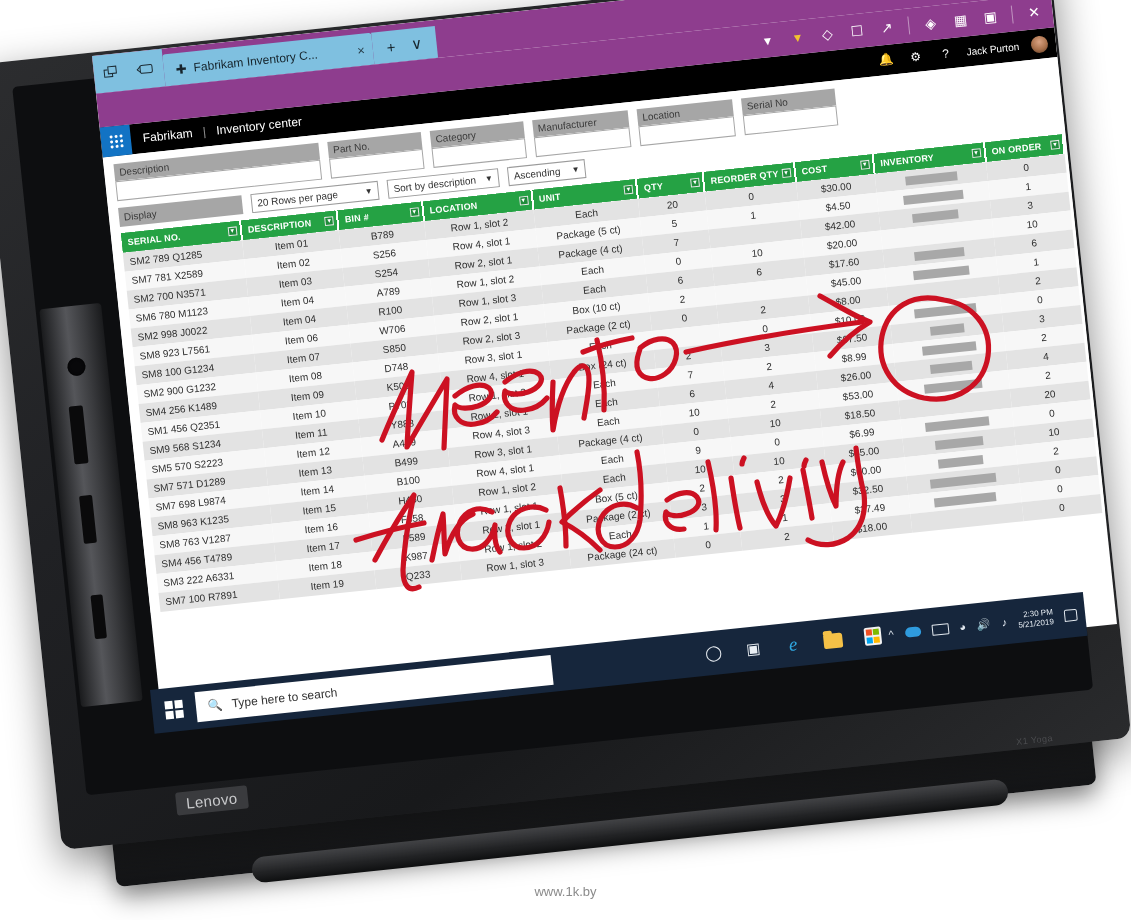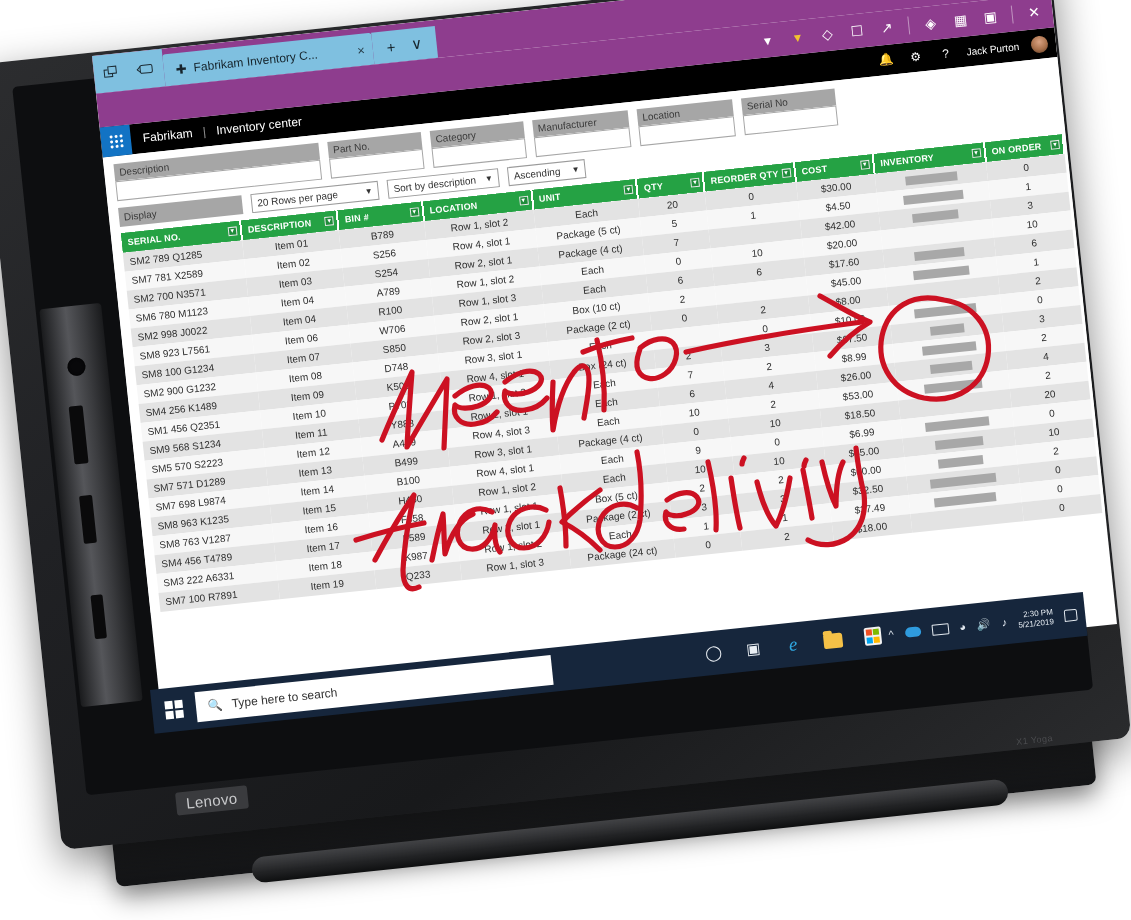--- a/index.html
+++ b/index.html
@@ -730,13 +730,14 @@
       <path d="M757,482 C762,502 769,518 776,526 C782,514 787,496 790,478"></path>
       <path d="M803,470 C807,490 810,506 812,518"></path>
       <path d="M804,466 C804,464 805,462 806,460"></path>
       <path d="M822,462 C826,480 831,496 836,506 C836,490 838,472 843,462"></path>
       <path d="M856,448 C858,466 861,482 864,494 C866,512 862,528 848,538 C836,546 820,547 808,540"></path>
 
       <path d="M944,300 C912,292 888,308 882,336 C876,366 894,392 924,398 C958,404 984,384 988,356 C992,326 972,304 944,300Z"></path>
     </g>
   </svg>
 
+  <div class="watermark">www.1k.by</div>
 </div>
 
 </body></html>

